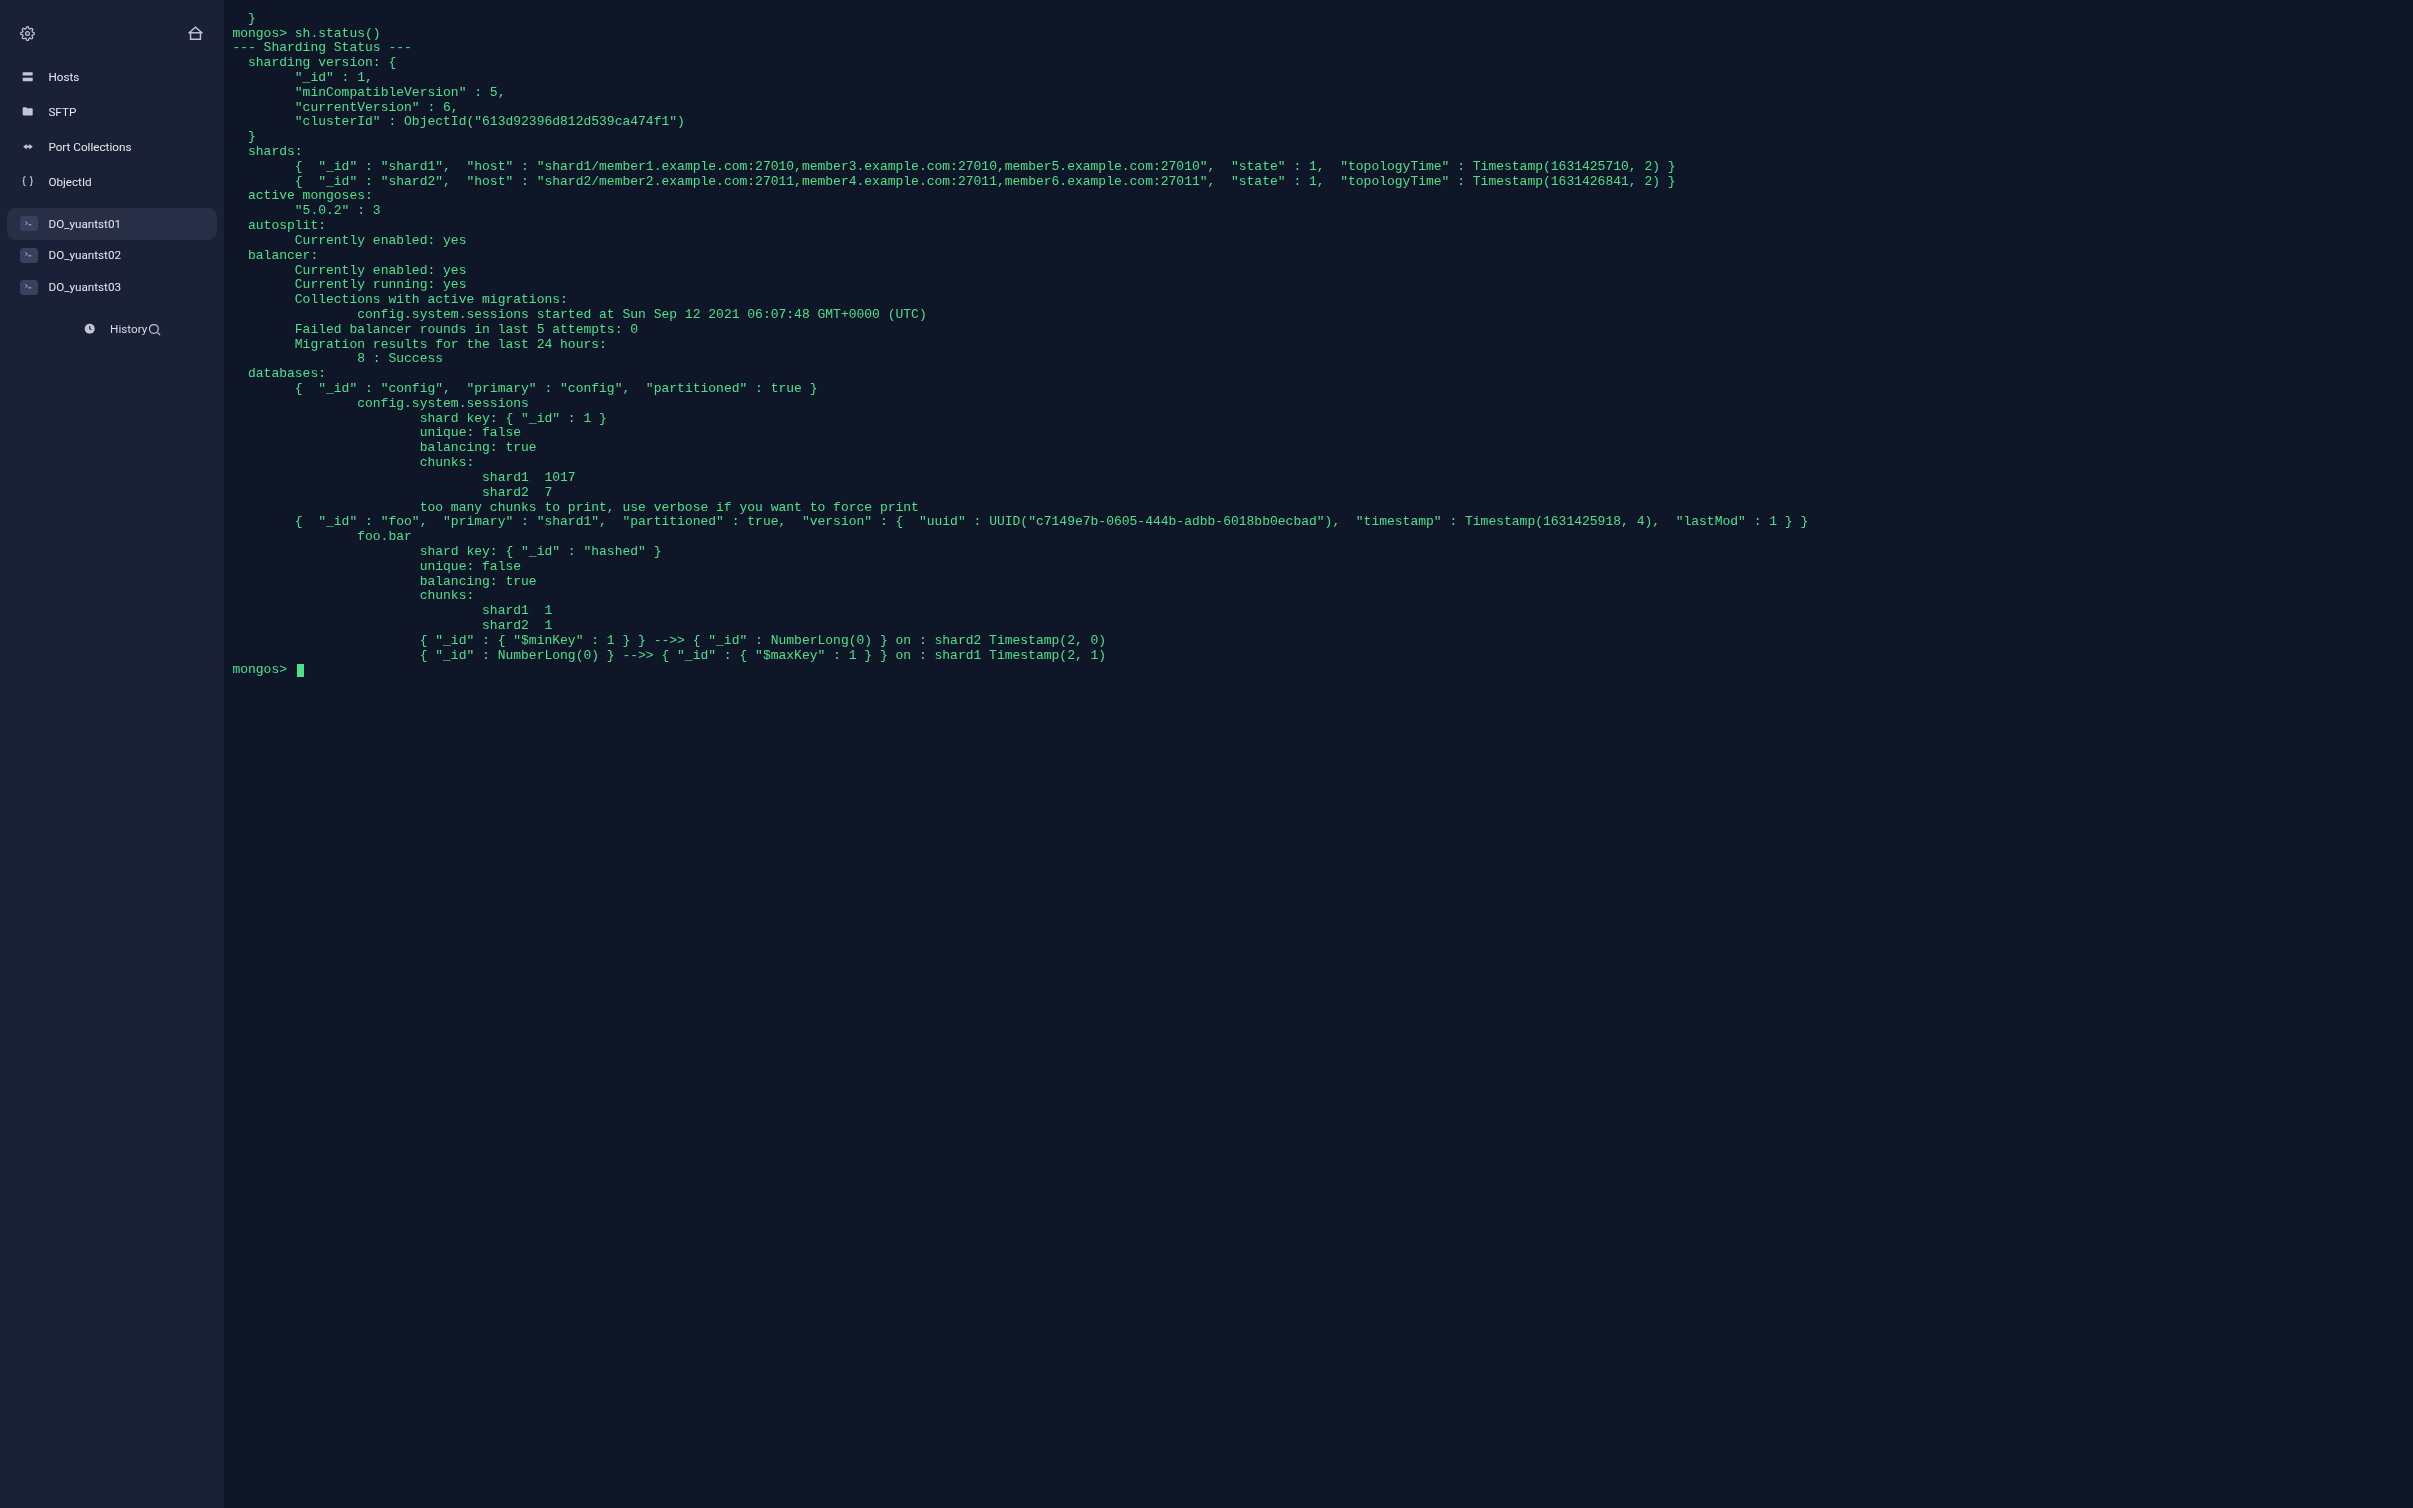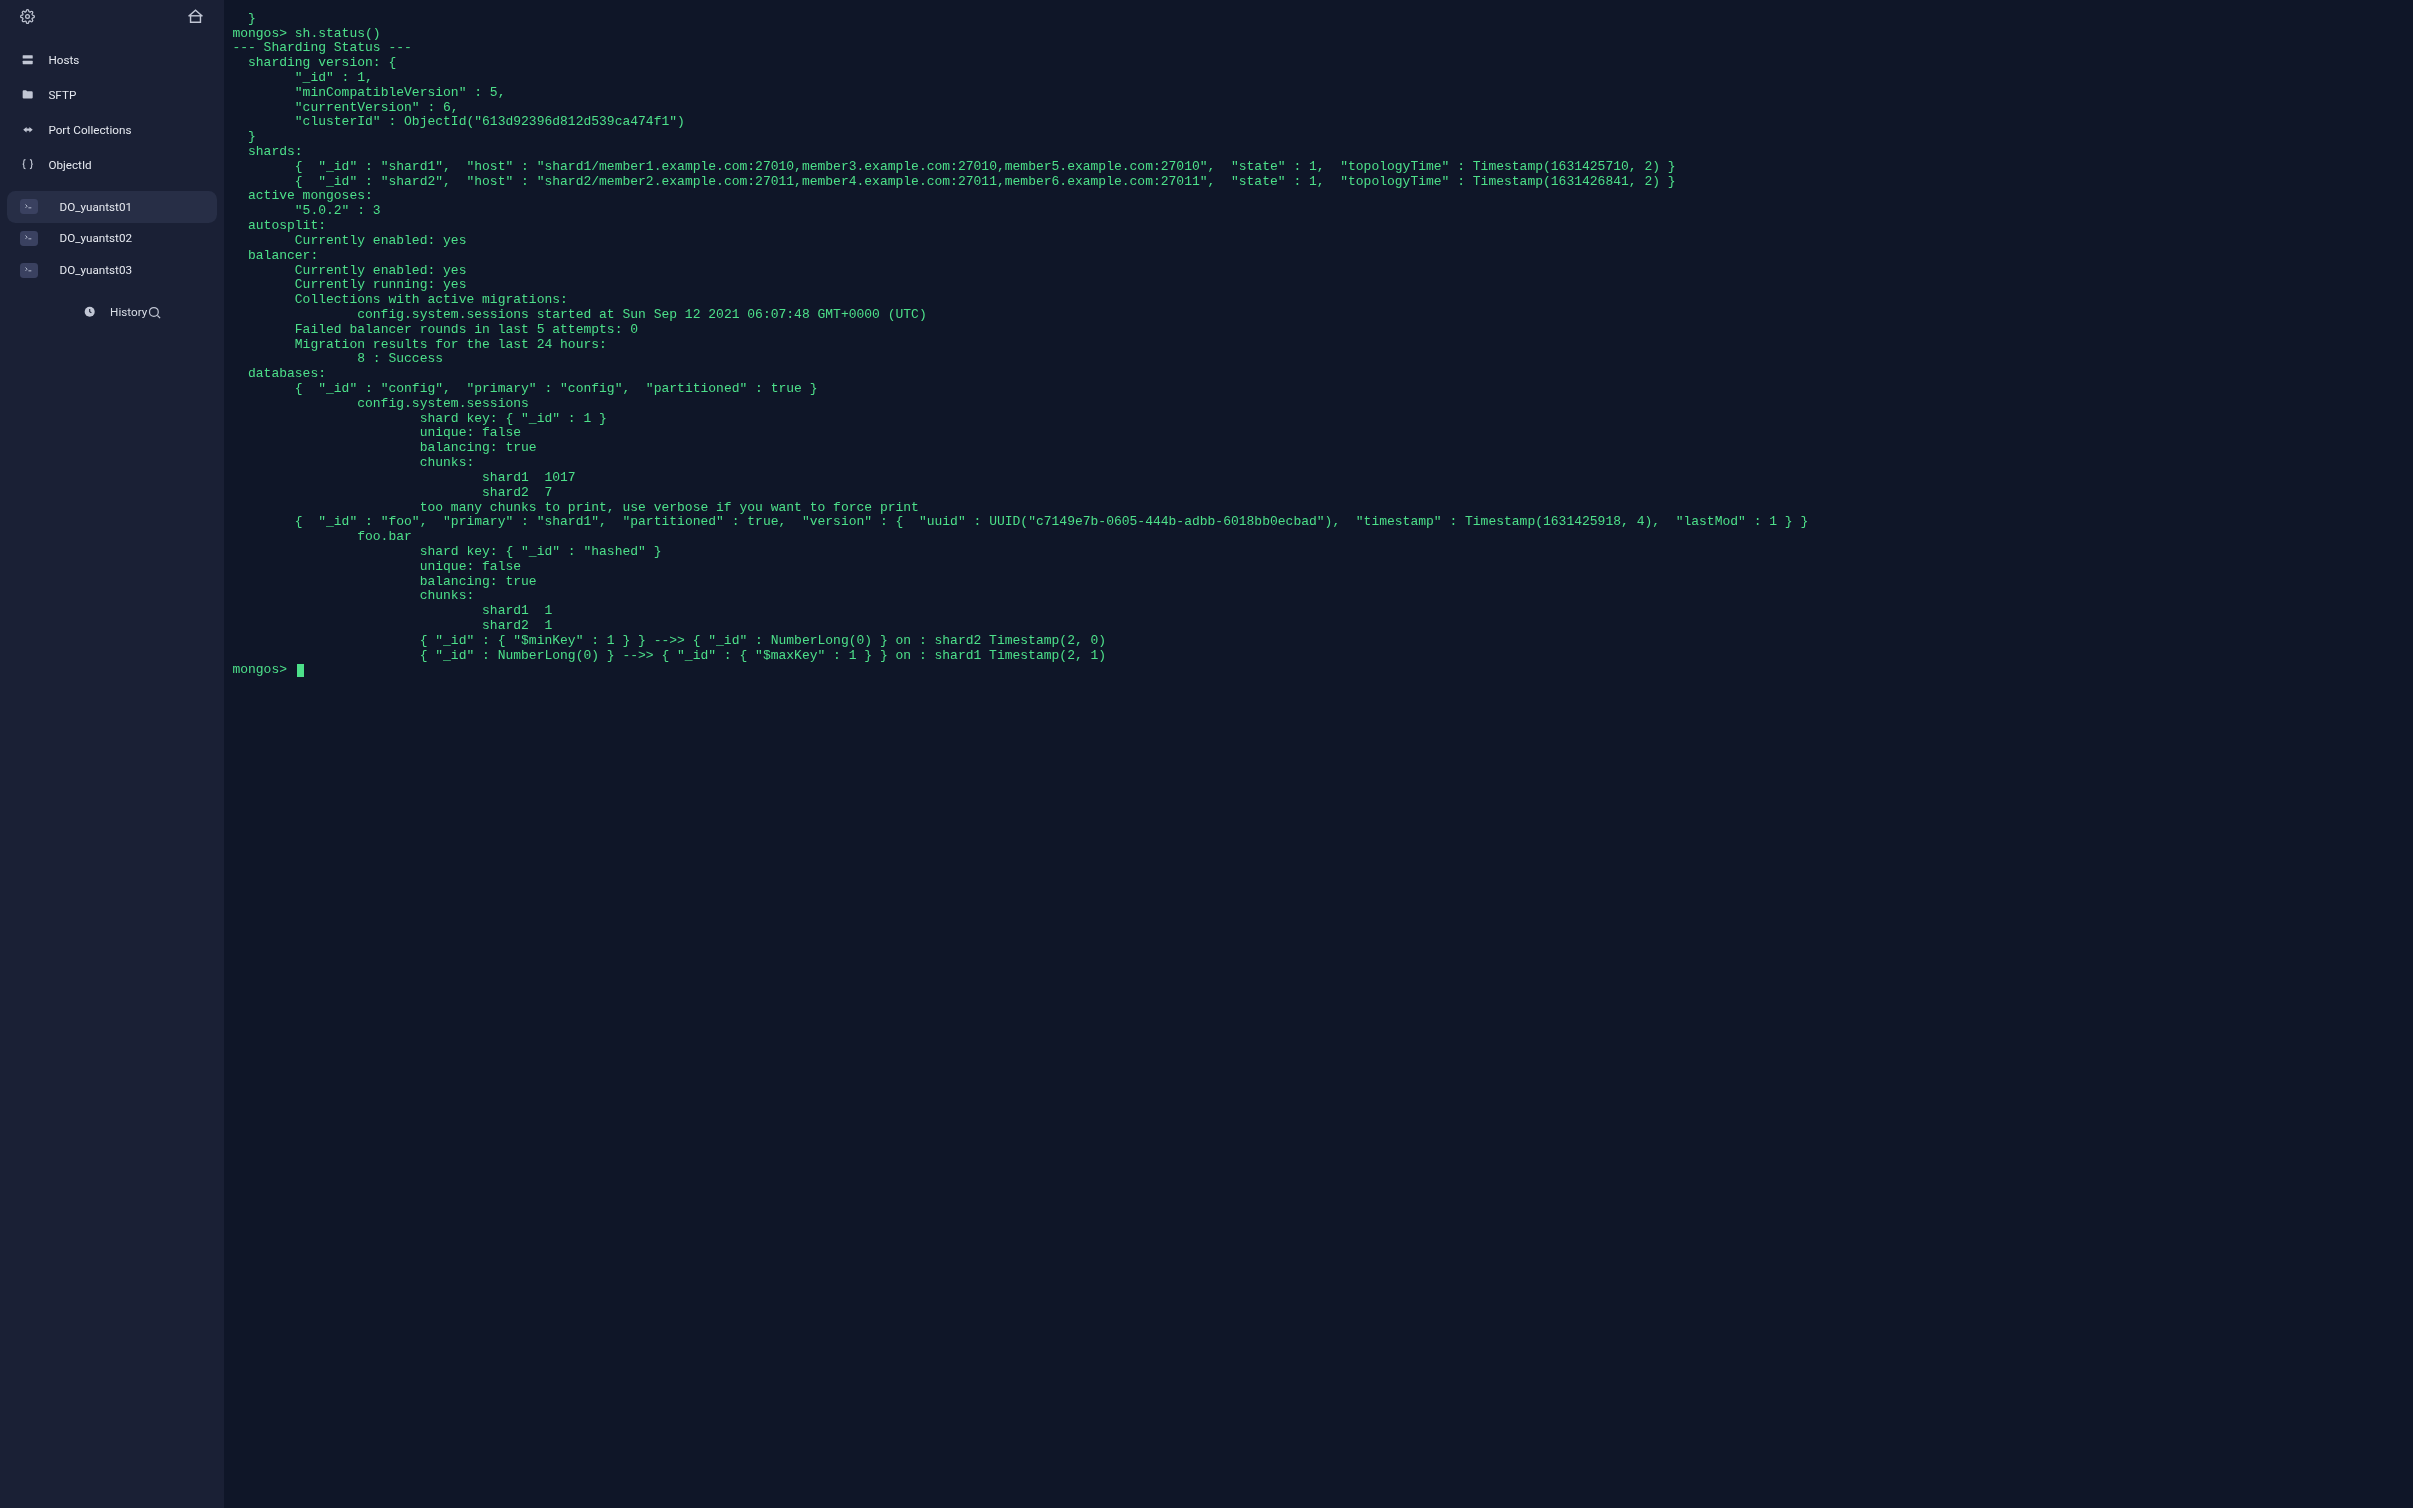--- a/index.html
+++ b/index.html
@@ -1,25 +1,25 @@
 <!DOCTYPE html>
 <html style="font-size:13.4px"><head>
 <meta charset="utf-8">
 <style>
   * { margin: 0; padding: 0; box-sizing: border-box; }
   html, body { width: 100%; height: 100%; font-family: -apple-system, BlinkMacSystemFont, "Segoe UI", Roboto, Helvetica, Arial, sans-serif; background: #0f1628; color: #d9dee7; }
   .app { display: flex; width: 100%; height: 100vh; }
-  .sidebar { width: 224px; background: #1a2035; display: flex; flex-direction: column; }
+  .sidebar { width: 224px; background: #1a2035; display: flex; flex-direction: column; padding-top: 17px; }
   .sidebar-top { display: flex; align-items: center; justify-content: space-between; padding: 8.4px 20px 17px 20px; }
   .gear { width: 15px; height: 15px; color: #c1c6d4; }
   .home { width: 17px; height: 17px; color: #c1c6d4; }
   .nav-item { display: flex; align-items: center; gap: 13.4px; padding: 10px 20px; color: #e6e9f0; font-size: 11.7px; cursor: pointer; border-radius: 0; }
   .nav-icon { width: 15px; height: 15px; color: #c1c6d4; display:flex; align-items:center; justify-content:center; }
   .session-group { margin-top: 8.4px; padding: 0 6.7px; }
-  .session-item { display: flex; align-items: center; gap: 21px; padding: 8.4px 13.4px; color: #e6e9f0; font-size: 11.7px; cursor: pointer; border-radius: 8.4px; }
+  .session-item { display: flex; align-items: center; gap: 10px; padding: 8.4px 13.4px; color: #e6e9f0; font-size: 11.7px; cursor: pointer; border-radius: 8.4px; }
   .session-item.active { background: #272e46; }
   .term-badge { width: 18.4px; height: 15px; border-radius: 3.4px; background: #3a4160; display: flex; align-items: center; justify-content: center; font-size: 8.4px; color:#cbd2e2; }
   .history-row { display: flex; align-items: center; justify-content: center; padding: 10px 20px; margin-top: 8.4px; margin-left: 20px; }
   .history-left { display: flex; align-items: center; gap: 13.4px; font-size: 11.7px; }
   .search-icon { width: 15px; height: 15px; color: #c1c6d4; }
   .terminal { flex: 1; background: #0f1628; padding: 11.7px 8.4px 11.7px 8.4px; overflow: auto; }
   .terminal pre { font-family: ui-monospace, SFMono-Regular, Menlo, Consolas, "Liberation Mono", monospace; font-size: 13px; line-height: 1.14; color: #4de08a; white-space: pre-wrap; word-break: break-word; }
   .cursor { display:inline-block; width: 7.5px; height: 13.4px; background:#4de08a; vertical-align: text-bottom; margin-left:1.7px;}
   svg { display:block; }
 </style>

